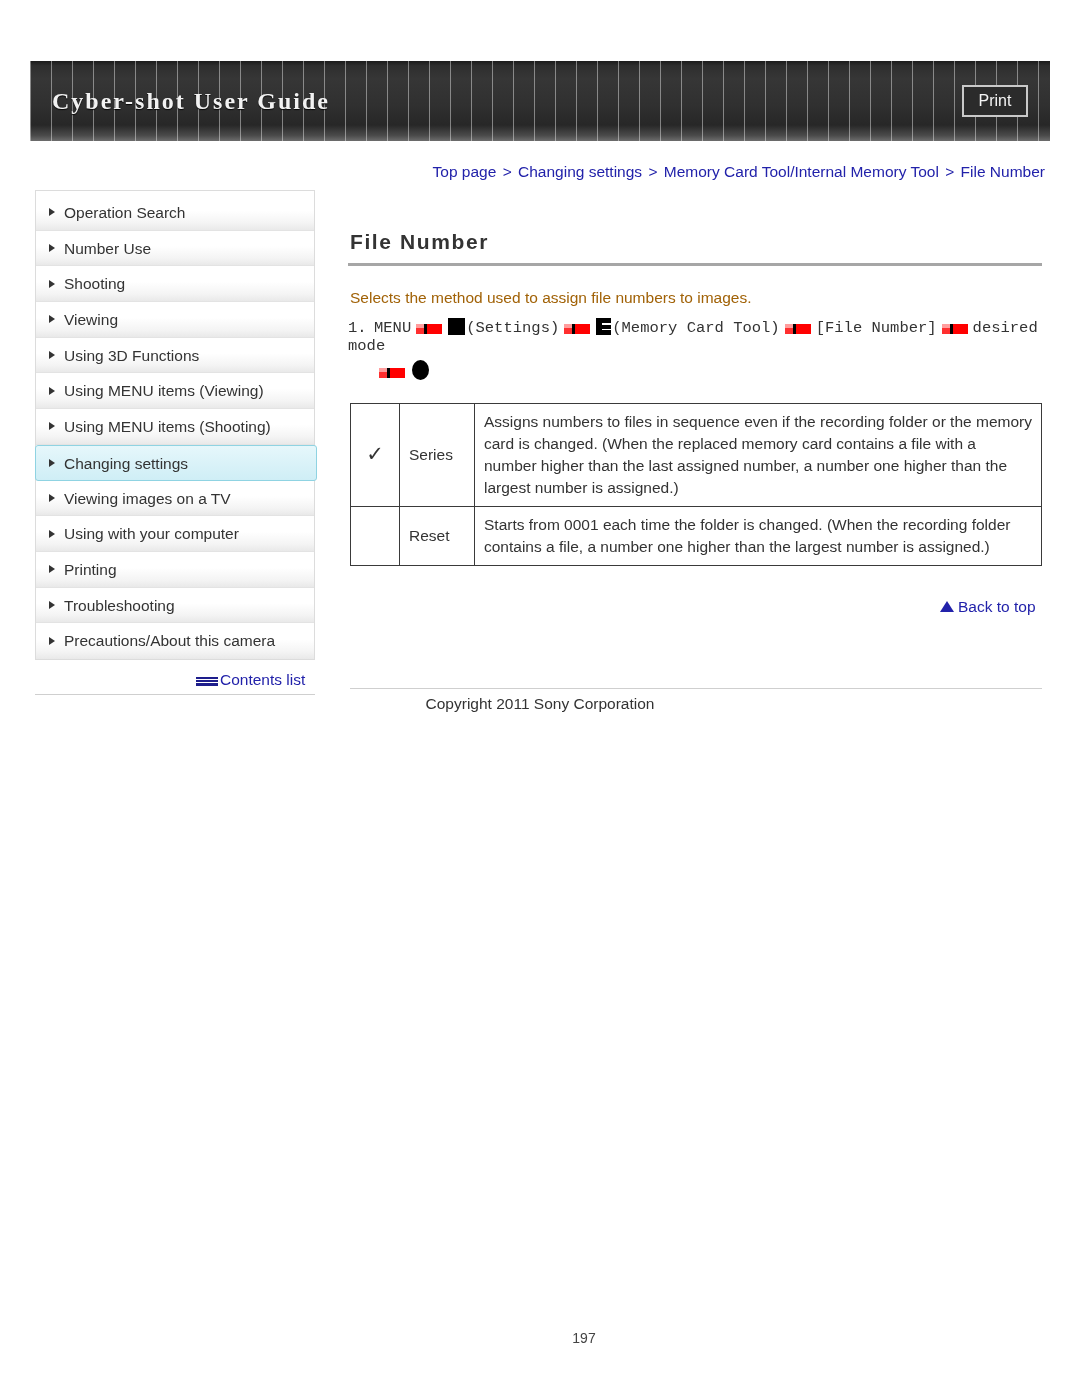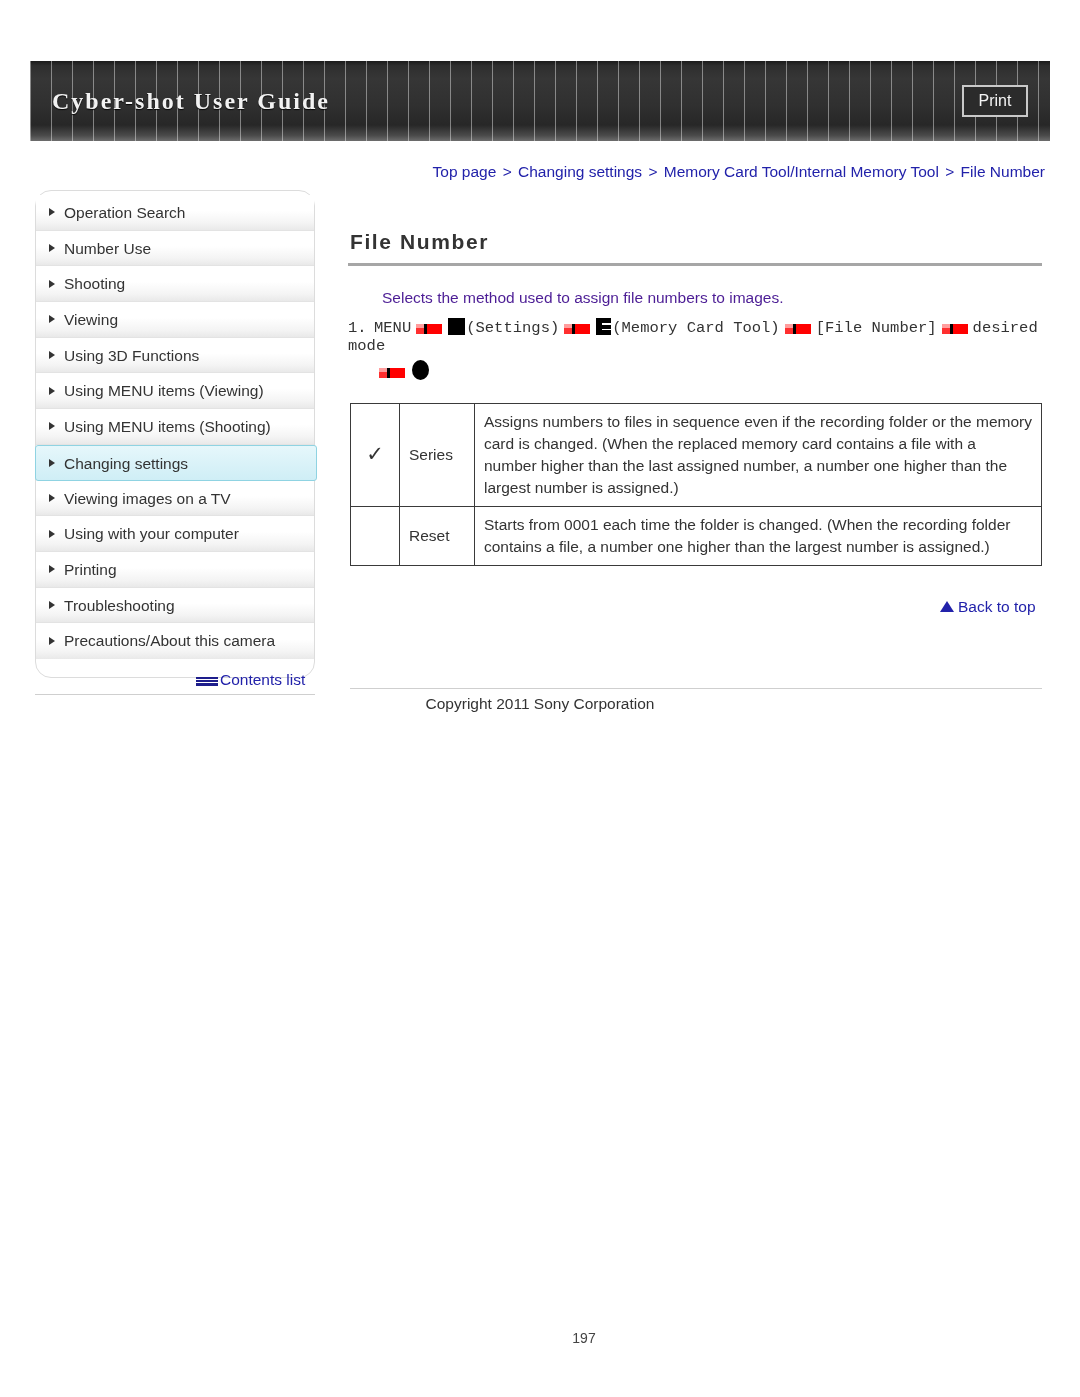--- a/index.html
+++ b/index.html
@@ -81,23 +81,23 @@
   #breadcrumb .crumb { color: #2222aa; cursor: pointer; }
   #breadcrumb .sep { color: #2222aa; padding: 0 2px; }
 
   
   #sidebar {
     position: absolute;
     left: 35px;
     top: 190px;
     width: 280px;
     border: 1px solid #dcdcdc;
-    border-radius: 16px;
+    border-radius: 0;
     background: #ffffff;
-    padding: 4px 0 18px 0;
+    padding: 4px 0 0 0;
     box-sizing: border-box;
   }
   .side-item {
     position: relative;
     height: 35.7px;
     line-height: 35.7px;
     padding-left: 28px;
     font-size: 15.5px;
     color: #333333;
     border-bottom: 1px solid #e3e3e3;
@@ -176,22 +176,21 @@
     top: 263px;
     width: 694px;
     height: 3px;
     background: #a6a6a6;
   }
   #intro-text {
     position: absolute;
     left: 350px;
     top: 289px;
     font-size: 15.5px;
-    color: #4c1d95;
-    margin-left: 32px;
+    color: #a16207;
   }
 
   
   #step-block {
     position: absolute;
     left: 348px;
     top: 318px;
     width: 700px;
     font-size: 15.5px;
     color: #333333;

